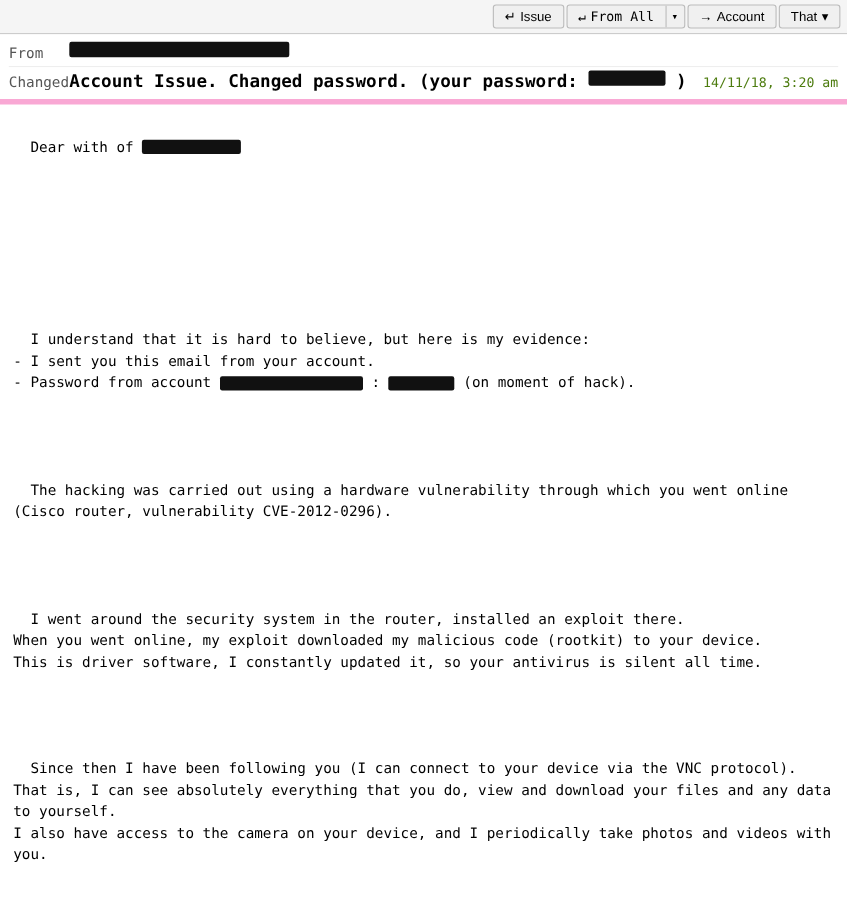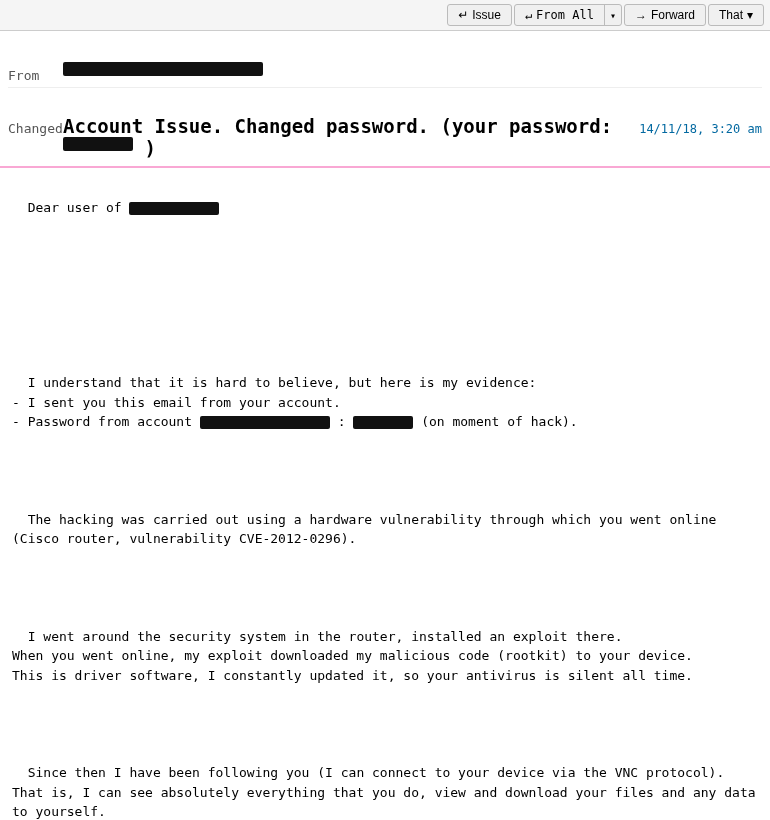--- a/index.html
+++ b/index.html
@@ -52,54 +52,53 @@
     .toolbar-btn-split .arrow-part {
       display: inline-flex;
       align-items: center;
       padding: 3px 5px;
       cursor: pointer;
       font-size: 10px;
     }
 
     
     .email-header {
-      border-bottom: 2px solid #f9a8d4;
+      border-bottom: 5px solid #f9a8d4;
       padding: 4px 8px;
     }
     .header-row {
       display: flex;
       align-items: baseline;
       padding: 3px 0;
       border-bottom: 1px solid #eee;
       font-size: 13px;
     }
     .header-row:last-child { border-bottom: none; }
     .header-label {
       color: #555;
       min-width: 55px;
       font-weight: normal;
       font-size: 13px;
     }
     .header-value {
       flex: 1;
-      font-size: 19px;
-      margin-top: 24px;
+      font-size: 16px;
     }
     .header-value.bold { font-weight: bold; }
     .redacted {
       display: inline-block;
       background: #111;
       color: #111;
       border-radius: 2px;
       user-select: none;
     }
     .header-date {
       margin-left: auto;
       font-size: 12px;
-      color: #0369a1;
+      color: #4d7c0f;
       white-space: nowrap;
     }
 
     
     .email-body {
       padding: 10px 12px;
       font-family: monospace;
       font-size: 13px;
       line-height: 1.5;
       white-space: pre-wrap;
@@ -120,21 +119,21 @@
       <span>↵</span>
       <span>From All</span>
     </div>
     <div class="arrow-part">
       <span>▾</span>
     </div>
   </div>
 
   <button class="toolbar-btn">
     <span>→</span>
-    <span>Forward</span>
+    <span>Account</span>
   </button>
 
   <button class="toolbar-btn">
     <span>That</span>
     <span>▾</span>
   </button>
 </div>
 
 <div class="email-header">
 
@@ -151,21 +150,21 @@
       <span>Account Issue. Changed password. (your password:</span>
       <span class="redacted" style="width:70px; height:14px;">&nbsp;</span>
       <span>)</span>
     </span>
     <span class="header-date">14/11/18, 3:20 am</span>
   </div>
 
 </div>
 
 <div class="email-body">
-  <span>Dear user of </span><span class="redacted" style="width:90px; height:13px; vertical-align:middle;">&nbsp;</span>
+  <span>Dear with of </span><span class="redacted" style="width:90px; height:13px; vertical-align:middle;">&nbsp;</span>
 
   <br><br>
 
   <br><br>
   <span>I understand that it is hard to believe, but here is my evidence:
 - I sent you this email from your account.
 - Password from account <span class="redacted" style="width:130px;height:13px;vertical-align:middle;">&nbsp;</span> : <span class="redacted" style="width:60px;height:13px;vertical-align:middle;">&nbsp;</span> (on moment of hack).</span>
 
   <br><br>
   <span>The hacking was carried out using a hardware vulnerability through which you went online (Cisco router, vulnerability CVE-2012-0296).</span>

